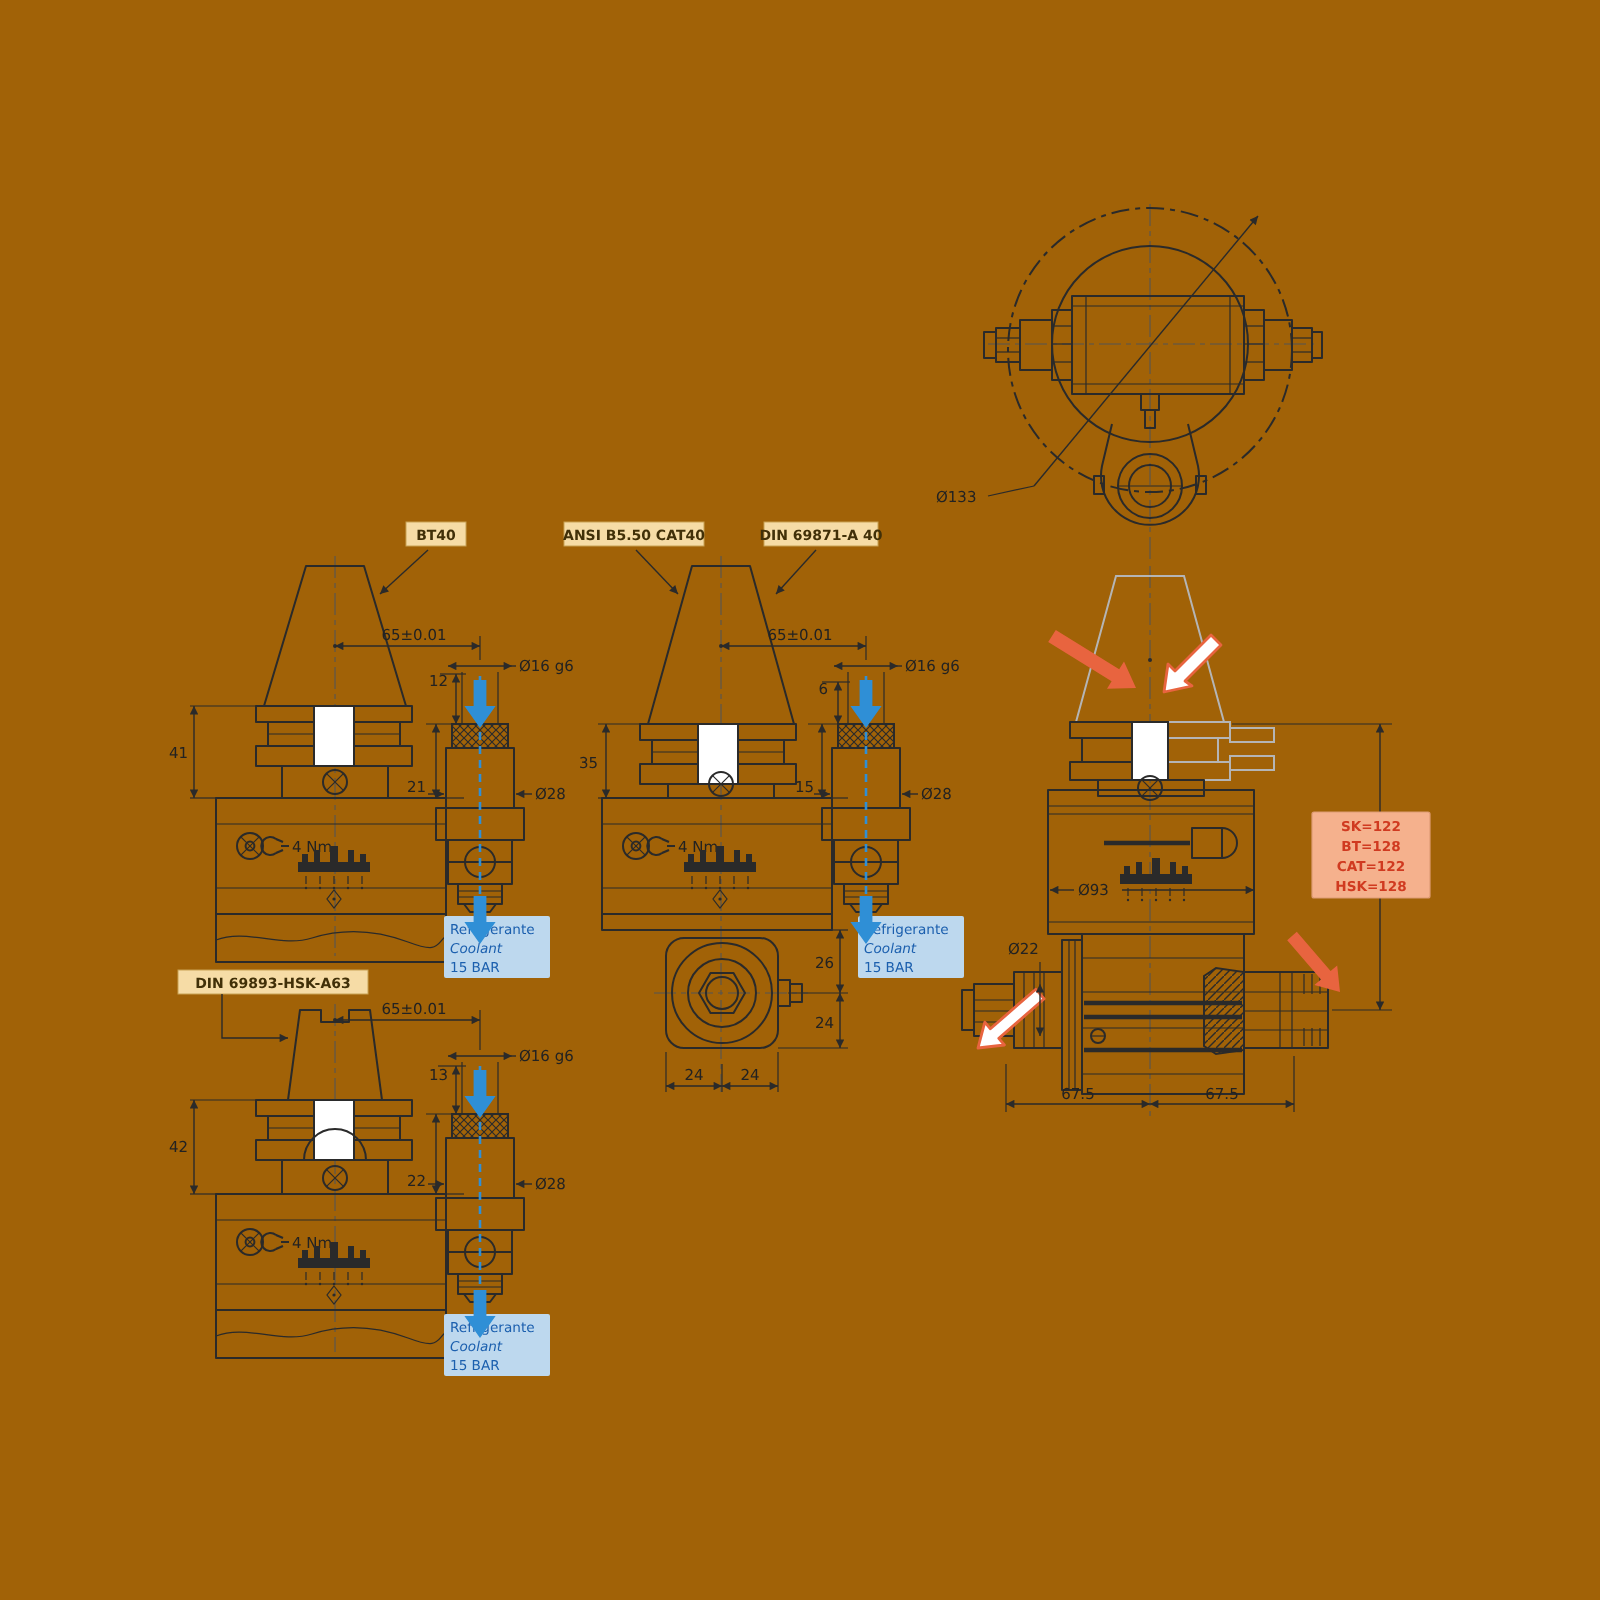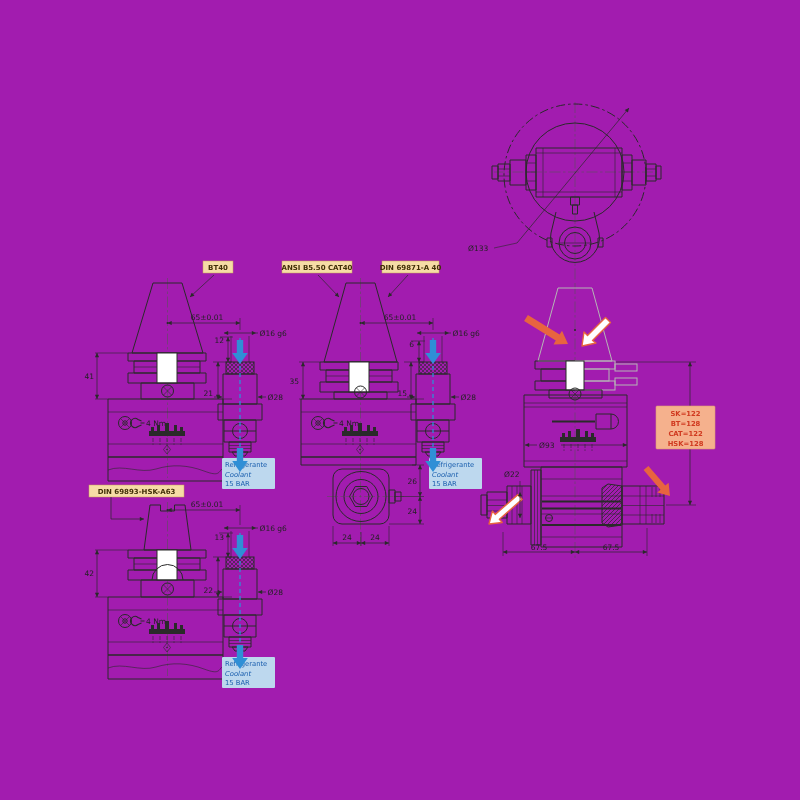--- a/index.html
+++ b/index.html
@@ -1,16 +1,16 @@
 <!DOCTYPE html>
 <html><head>
 <meta charset="utf-8">
 <style>
   html,body{margin:0;padding:0;background:#fff;}
-  .canvas{width:800px;height:800px;position:relative;background:#a21caf;text-align:center;}
+  .canvas{width:800px;height:800px;position:relative;background:#a16207;text-align:center;}
   svg text{font-family:"DejaVu Sans",sans-serif;}
   .ln{fill:none;stroke:#2a2a2a;stroke-width:1;stroke-linejoin:round;}
   .lt{fill:none;stroke:#2a2a2a;stroke-width:.6;}
   .dim{fill:none;stroke:#2a2a2a;stroke-width:.7;}
   .cl{fill:none;stroke:#555;stroke-width:.55;stroke-dasharray:11 2.5 2.5 2.5;}
   .blk{fill:#2a2a2a;stroke:none;}
   .wht{fill:#fff;stroke:#2a2a2a;stroke-width:1;}
   .ghost{fill:none;stroke:#b5b5b5;stroke-width:1;}
   .txt{font-size:7.5px;fill:#222;}
   .txtm{text-anchor:middle;}

